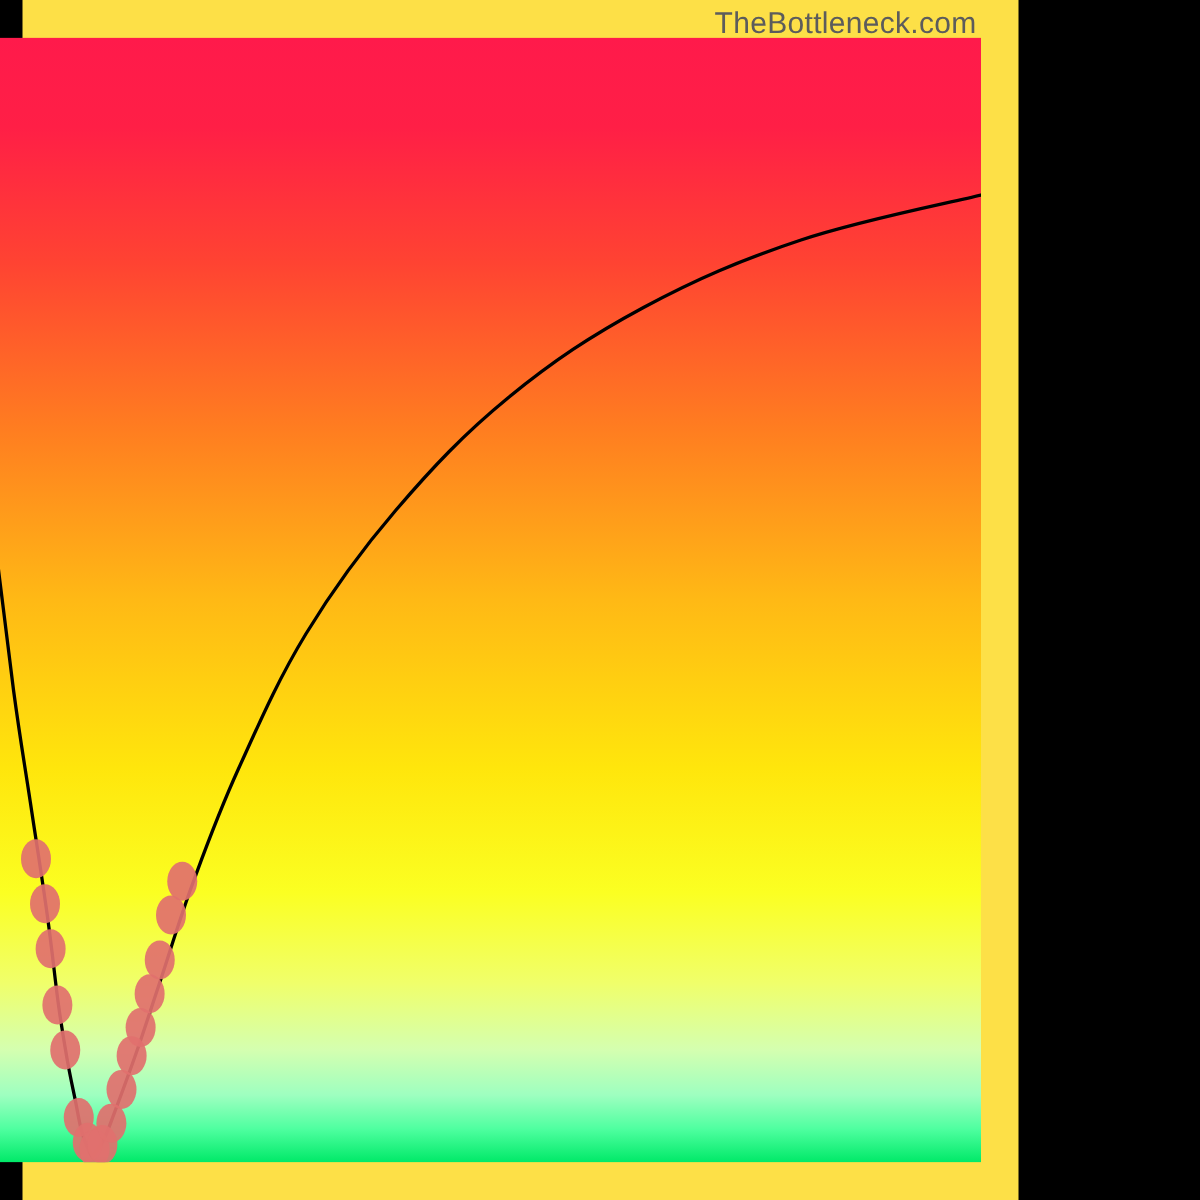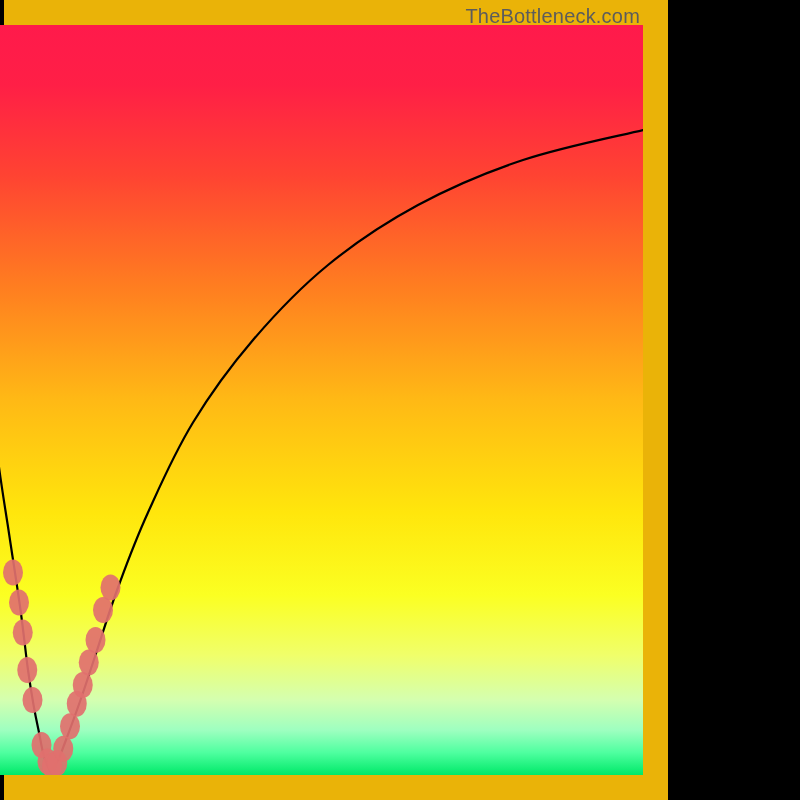--- a/index.html
+++ b/index.html
@@ -7,24 +7,24 @@
     padding: 0;
     width: 800px;
     height: 800px;
     overflow: hidden;
     background: #000;
     font-family: Arial, Helvetica, sans-serif;
   }
   .frame {
     position: absolute;
     top: 0;
-    left: 4px;
+    left: 15px;
     width: 664px;
     height: 800px;
-    background: #eab308;
+    background: #fde047;
   }
   .plot {
     position: absolute;
     top: 25px;
     right: 25px;
     width: 750px;
     height: 750px;
     overflow: hidden;
   }
   

